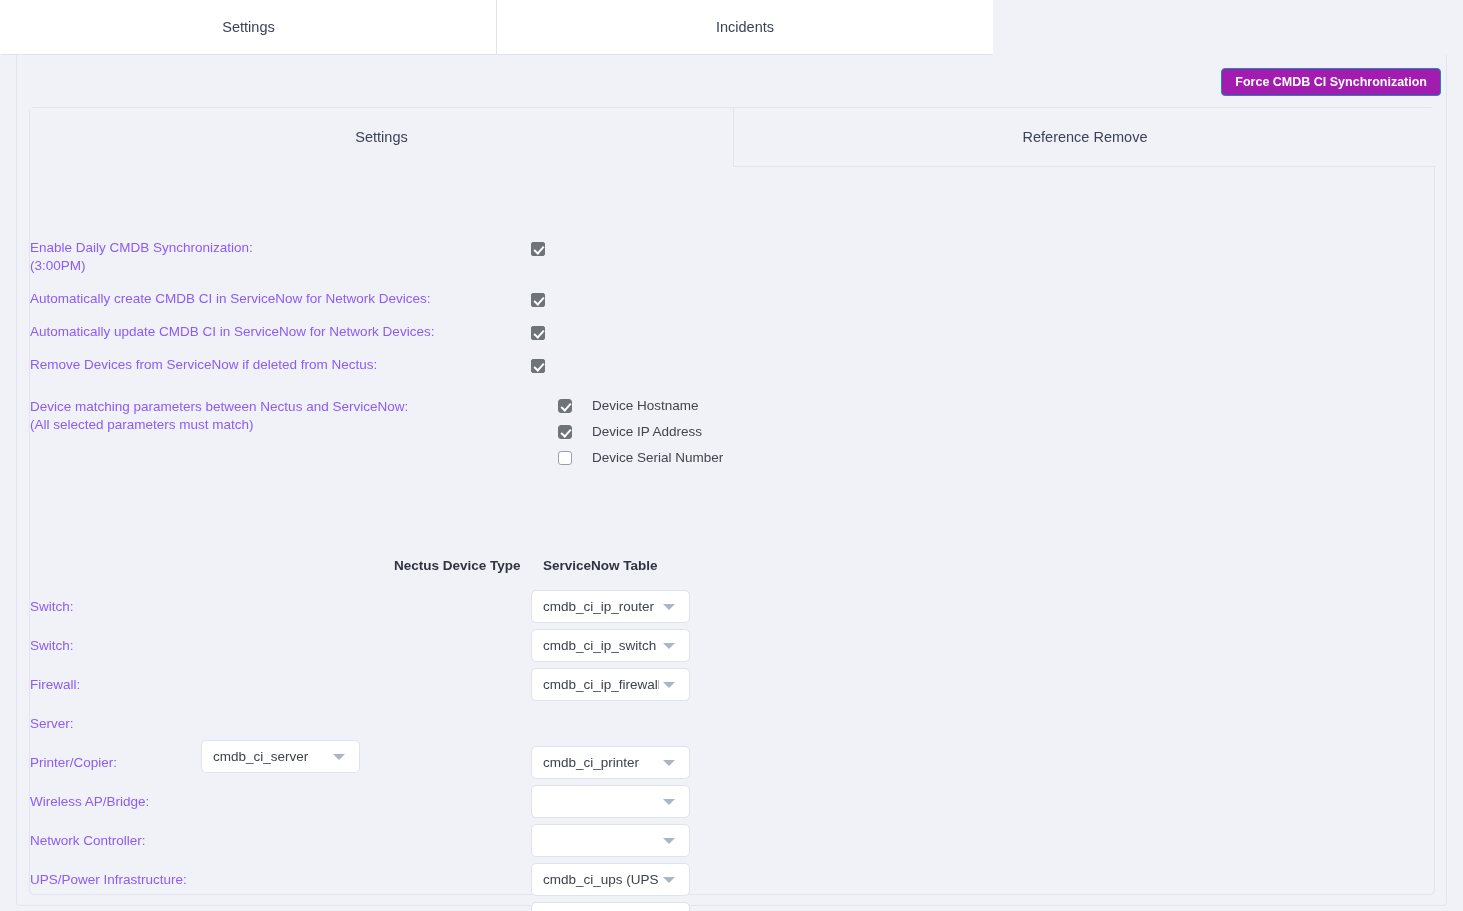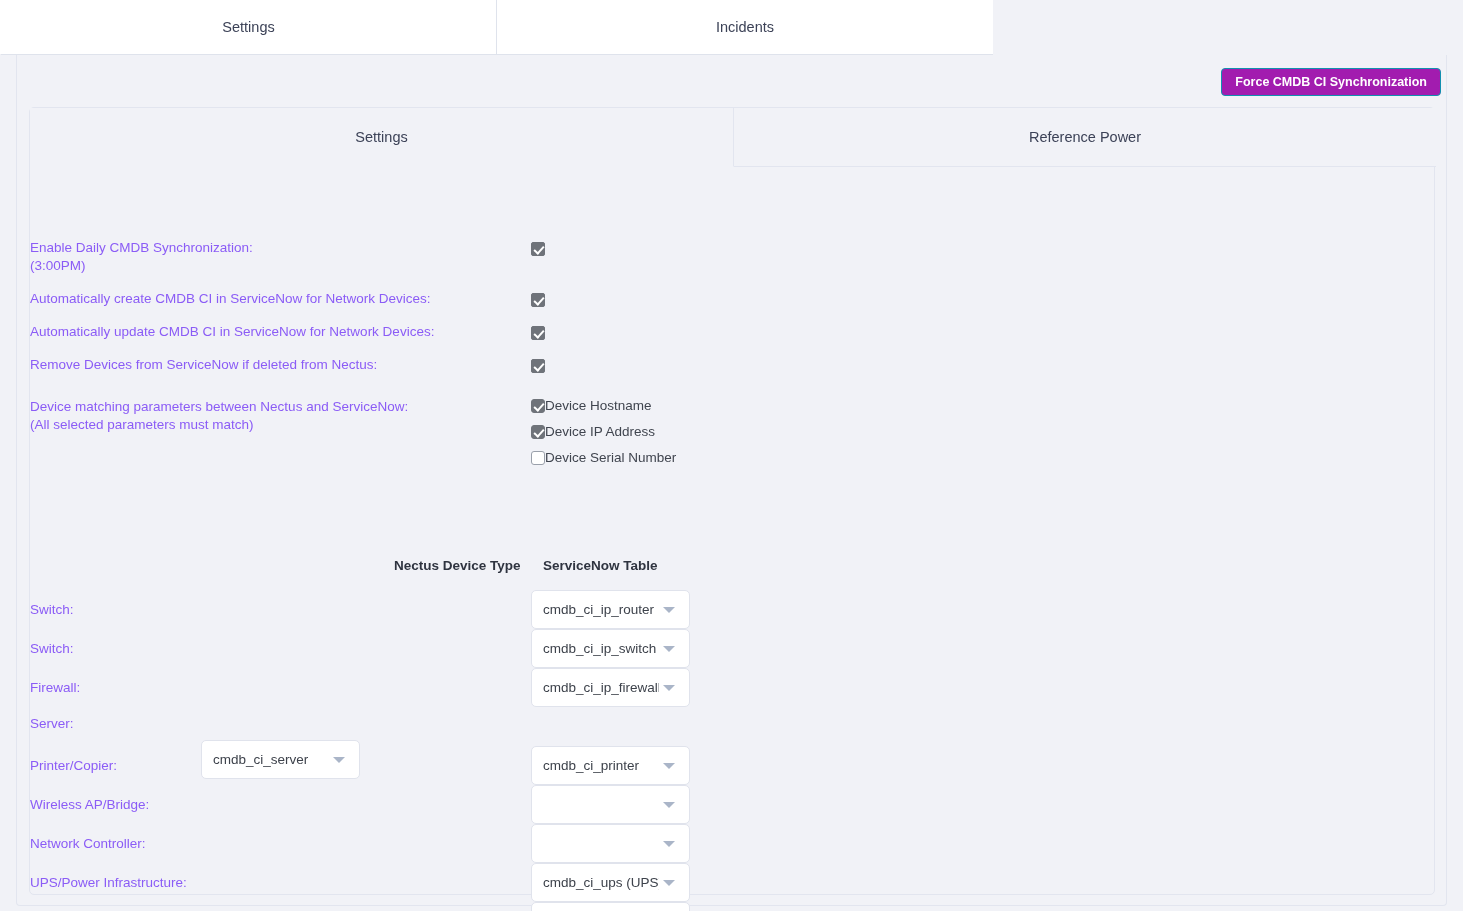--- a/index.html
+++ b/index.html
@@ -164,39 +164,40 @@
     transform: rotate(42deg);
   }
   .cb.unchecked { background: #ffffff; border: 1px solid #9aa0ab; }
   .cb.unchecked::after { display: none; }
   .cb.round { border-radius: 3px; }
 
   .opt-list { display: flex; flex-direction: column; gap: 11px; }
   .opt {
     display: flex;
     align-items: center;
-    gap: 0;
+    gap: 20px;
     font-size: 13.5px;
     color: #40454f;
     cursor: pointer;
     user-select: none;
+    margin-left: 27px;
   }
 
   
   .hdr-row { position: absolute; }
   .hdr {
     font-size: 13.5px;
     font-weight: bold;
     color: #2f3440;
   }
   .hdr-a { position: absolute; right: 11px; top: 0; }
   .hdr-b { position: absolute; left: 0; top: 0; }
   .sel {
     width: 159px;
-    height: 39px;
+    height: 33px;
     background: #ffffff;
     border: 1px solid #e0e3ec;
     border-radius: 5px;
     display: flex;
     align-items: center;
     padding: 0 0 0 11px;
     font-size: 13.5px;
     color: #3d424b;
     cursor: pointer;
     overflow: hidden;
@@ -235,21 +236,21 @@
 
   <div class="sync-btn" style="background: #a21caf; border-color: rgb(17, 144, 176); margin-left: 20px;">Force CMDB CI Synchronization</div>
 
   <div class="inner-panel">
 
     <div class="inner-tabs">
       <div class="inner-tab" id="it0">
         <span>Settings</span>
       </div>
       <div class="inner-tab" id="it1">
-        <span>Reference Power</span>
+        <span>Reference Remove</span>
       </div>
     </div>
 
     <div class="form-area">
 
       <div class="row" style="left:0; top:72px;">
         <div class="row-label">
           <span>Enable Daily CMDB Synchronization:</span>
           <span class="sub">(3:00PM)</span>
         </div>

